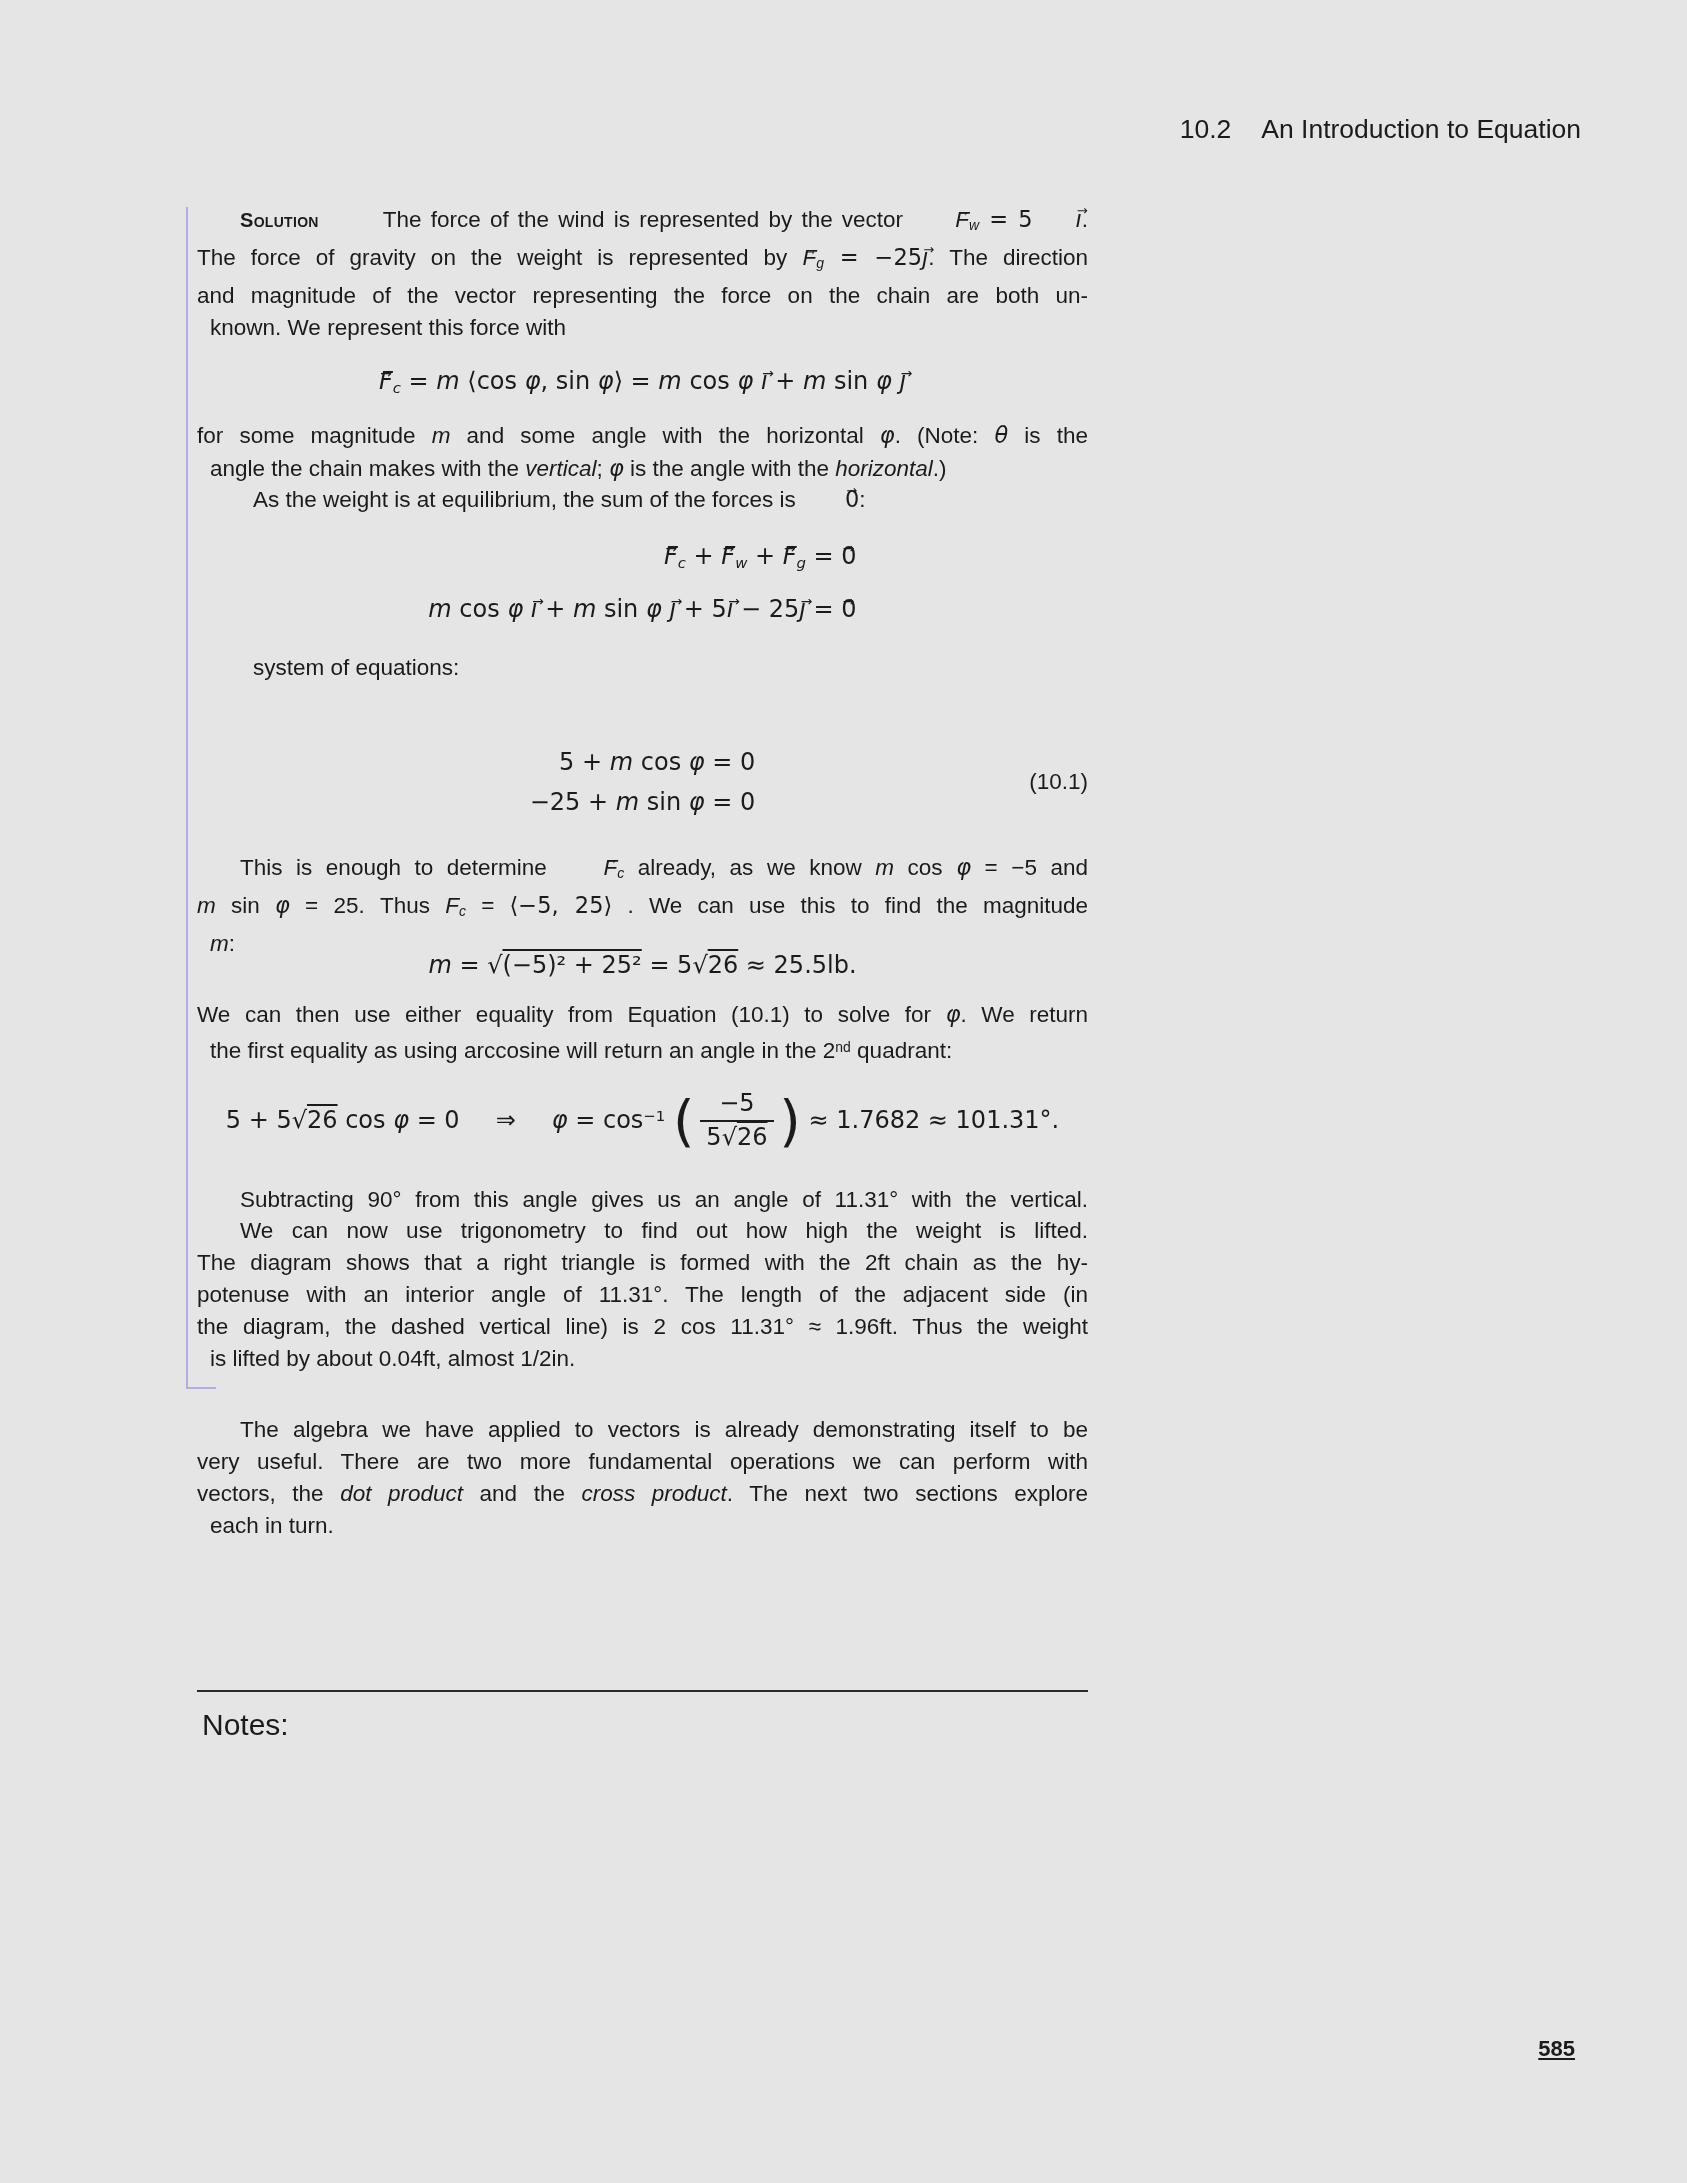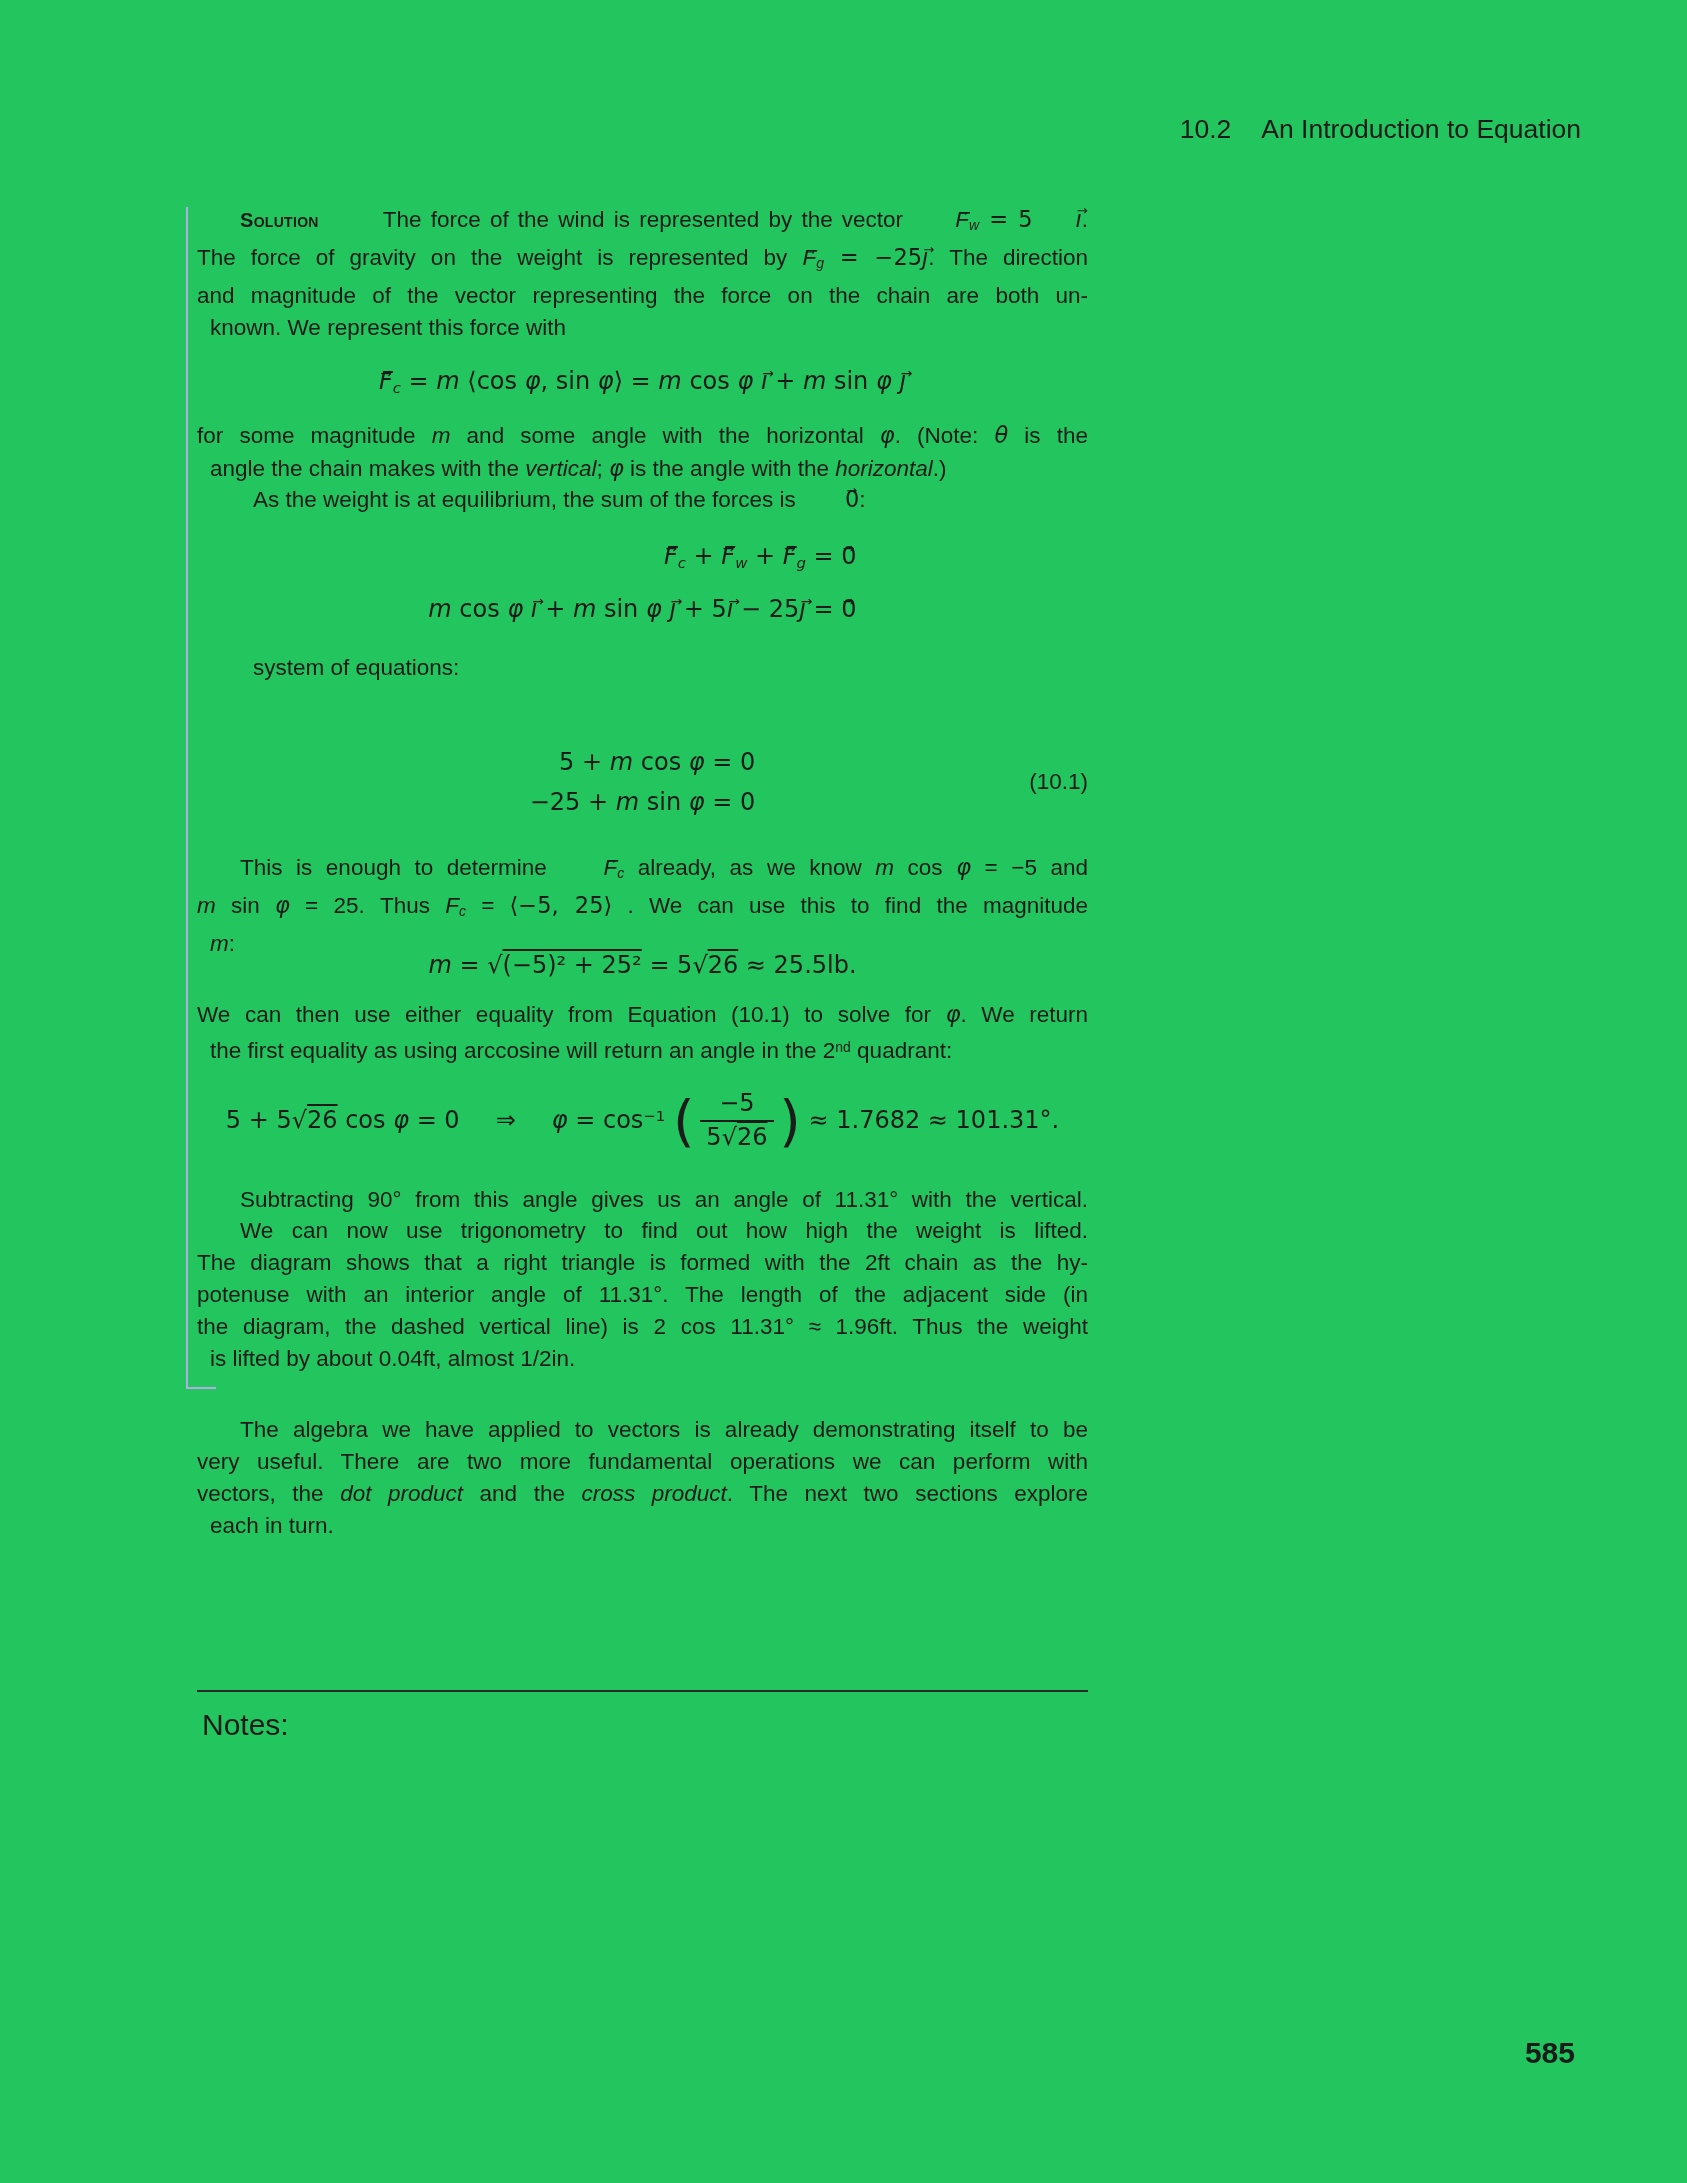--- a/index.html
+++ b/index.html
@@ -1,16 +1,16 @@
 <!DOCTYPE html>
 <html style="font-size:10.6px"><head>
 <meta charset="utf-8">
 <style>
   html,body{margin:0;padding:0;background:#ffffff;}
-  .page{position:relative;width:1687px;height:2183px;background:#22c55e;
+  .page{position:relative;width:1687px;height:2183px;background:#e5e5e5;
         font-family:"Liberation Sans",sans-serif;color:#1b1b1b;overflow:hidden;}
 
   
   .header{position:absolute;top:114px;right:106px;font-size:26.5px;display:flex;gap:30px;
           color:#1b1b1b;}
 
   
   .bar{position:absolute;left:186px;top:207px;width:28px;height:1180px;
        border-left:2.6px solid #b3abe8;border-bottom:2px solid #b3abe8;}
 
@@ -46,21 +46,21 @@
 
   .frac{display:inline-block;text-align:center;vertical-align:middle;margin:0 5.3px;line-height:1.15;}
   .frac .num{display:block;padding:0 6.6px 2px;}
   .frac .den{display:block;border-top:2px solid currentColor;padding:2.6px 6.6px 0;}
   .bigp{font-size:2.3em;line-height:0;vertical-align:middle;font-family:"DejaVu Sans",sans-serif;}
 
   
   .hr{position:absolute;left:197px;top:1690px;width:891px;height:2px;background:#2a2a2a;}
   .notes{position:absolute;left:202px;top:1708px;font-size:30px;}
 
-  .pagenum{position:absolute;right:112px;top:2036px;font-size:30px;font-weight:bold;}
+  .pagenum{position:absolute;right:112px;top:2036px;font-size:22px;font-weight:bold;text-decoration:underline;}
 </style>
 </head>
 <body>
 
 <div class="page">
 
   <div class="header">
     <span>10.2</span>
     <span>An Introduction to Equation</span>
   </div>

